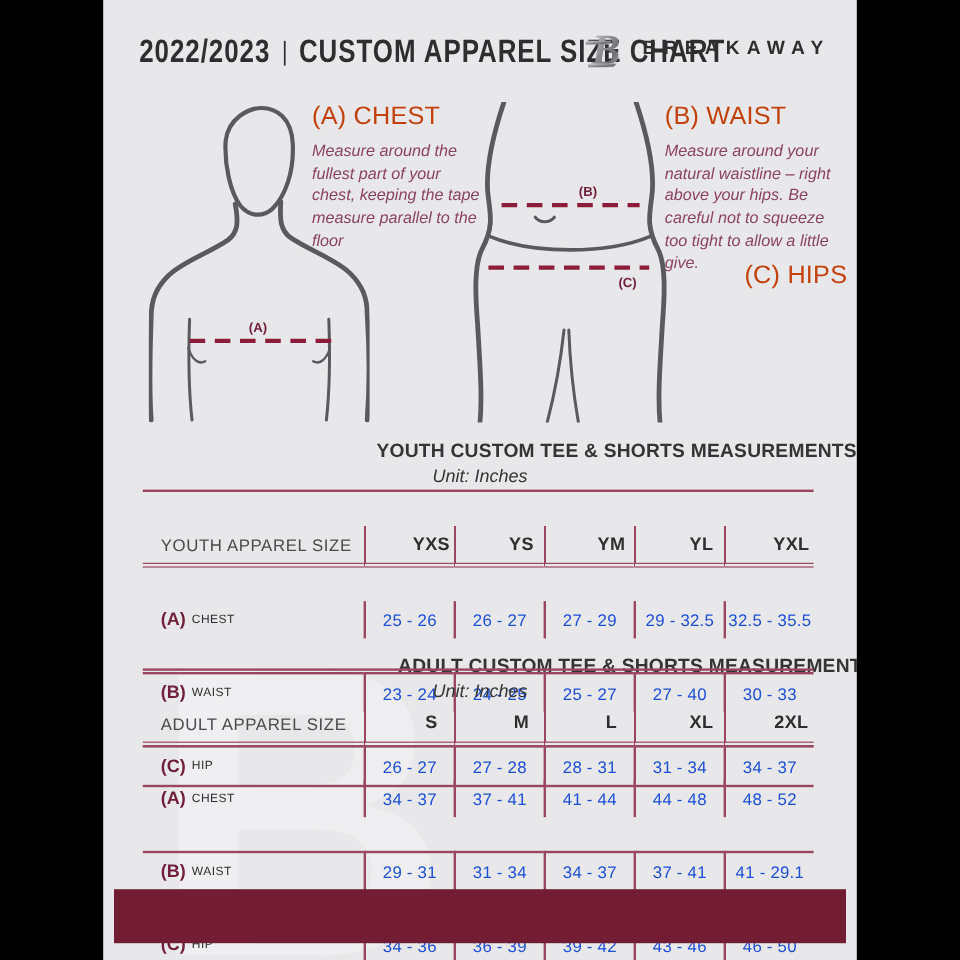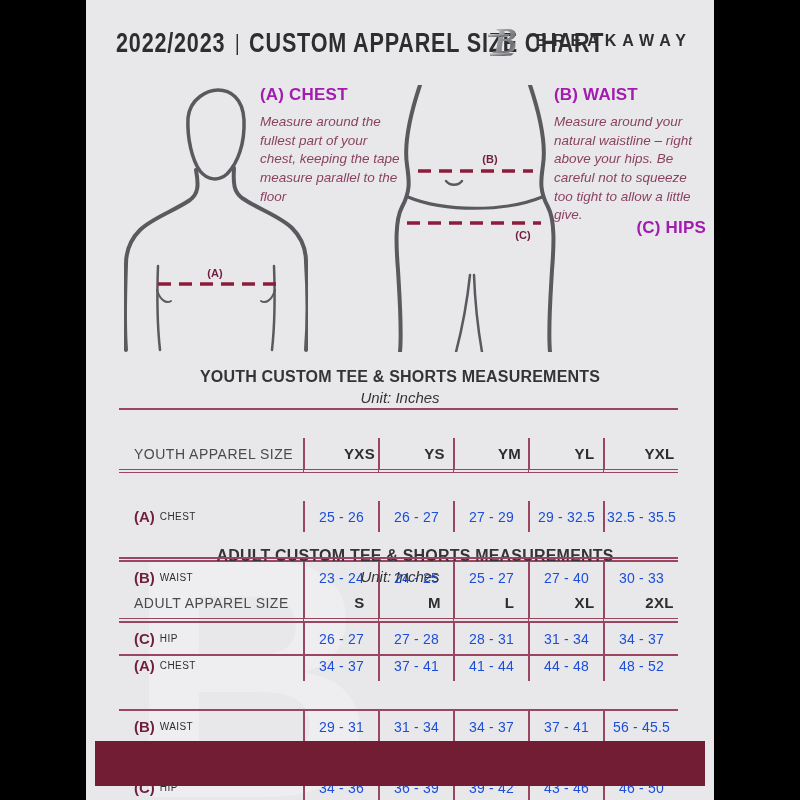--- a/index.html
+++ b/index.html
@@ -16,26 +16,26 @@
   .hdr-left { position:absolute; left:30px; top:28px; display:flex; align-items:baseline; gap:12px;
               transform:scaleX(.8); transform-origin:left top; white-space:nowrap; z-index:2; }
   .hdr-year, .hdr-title { font-size:27px; font-weight:800; color:#2e2e30; letter-spacing:1px; }
   .hdr-divider { font-size:22px; color:#2e2e30; font-weight:400; position:relative; top:-2px; }
   .hdr-right { position:absolute; right:22px; top:22px; display:flex; align-items:center; gap:9px; z-index:2; }
   .brand { font-size:16px; font-weight:800; color:#2e2e30; letter-spacing:6px; }
 
   
   .fig { position:absolute; z-index:1; }
   .guide-block { position:absolute; width:152px; z-index:2; }
-  .guide-h { font-size:17px; font-weight:700; color:#a21caf; letter-spacing:.2px; }
+  .guide-h { font-size:21px; font-weight:400; color:#c2410c; letter-spacing:.2px; }
   .guide-p { margin-top:8px; font-size:13.5px; font-style:italic; color:#8a4260;
              line-height:1.38; white-space:pre-line; }
 
   
-  .sec-title { position:absolute; left:0; width:628px; text-align:center; font-size:16px;
+  .sec-title { position:absolute; left:0; width:628px; text-align:right; font-size:16px;
                font-weight:700; color:#343436; letter-spacing:.2px; z-index:2; }
   .sec-unit  { position:absolute; left:0; width:628px; text-align:center; font-size:15px;
                font-style:italic; color:#343436; z-index:2; }
   .mtable { position:absolute; left:33px; width:559px; display:grid;
             grid-template-columns:184px repeat(5, 75px);
             border-top:2px solid #9b4660; border-bottom:2px solid #9b4660; z-index:2; }
   .cell { height:31px; display:flex; align-items:center; justify-content:center;margin-top:28px; }
   .cell.lbl { justify-content:flex-start; padding-left:15px; }
   .cell.vline { border-left:2px solid #9b4660; }
   .cell.th { border-bottom:4px double #9b4660; }
@@ -182,21 +182,21 @@
       <div class="cell vline val">48 - 52</div>
 
       <div class="cell lbl rsep">
         <span class="row-prefix">(B)</span>
         <span class="row-name">WAIST</span>
       </div>
       <div class="cell vline rsep val">29 - 31</div>
       <div class="cell vline rsep val">31 - 34</div>
       <div class="cell vline rsep val">34 - 37</div>
       <div class="cell vline rsep val">37 - 41</div>
-      <div class="cell vline rsep val">56 - 45.5</div>
+      <div class="cell vline rsep val">41 - 29.1</div>
 
       <div class="cell lbl rsep">
         <span class="row-prefix">(C)</span>
         <span class="row-name">HIP</span>
       </div>
       <div class="cell vline rsep val">34 - 36</div>
       <div class="cell vline rsep val">36 - 39</div>
       <div class="cell vline rsep val">39 - 42</div>
       <div class="cell vline rsep val">43 - 46</div>
       <div class="cell vline rsep val">46 - 50</div>

